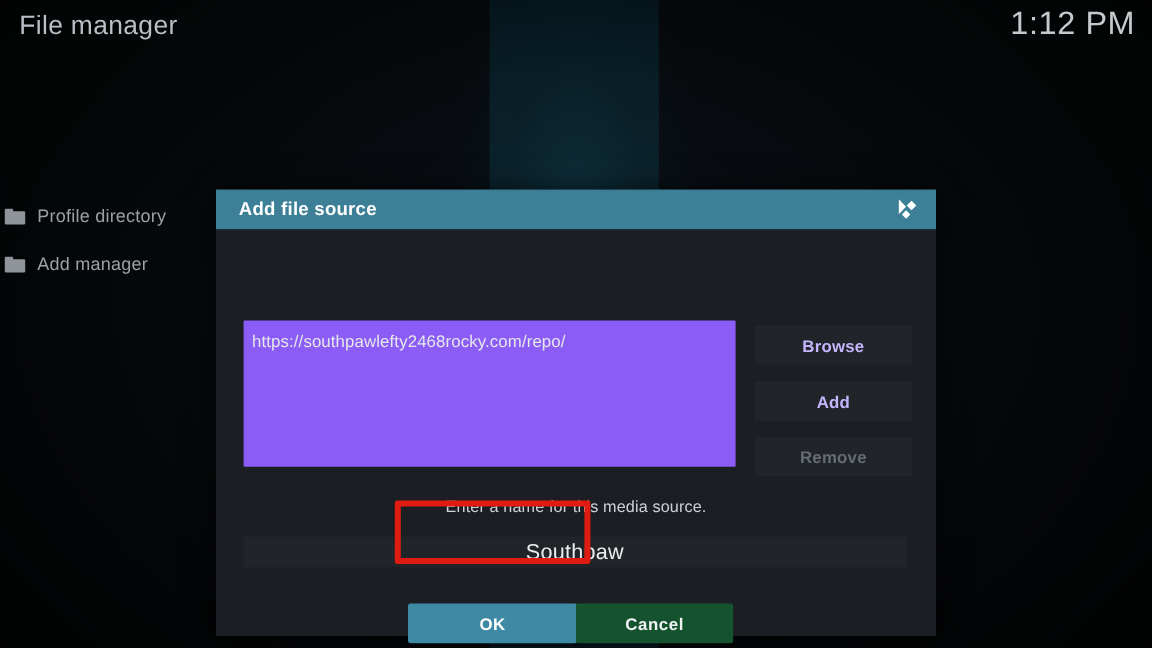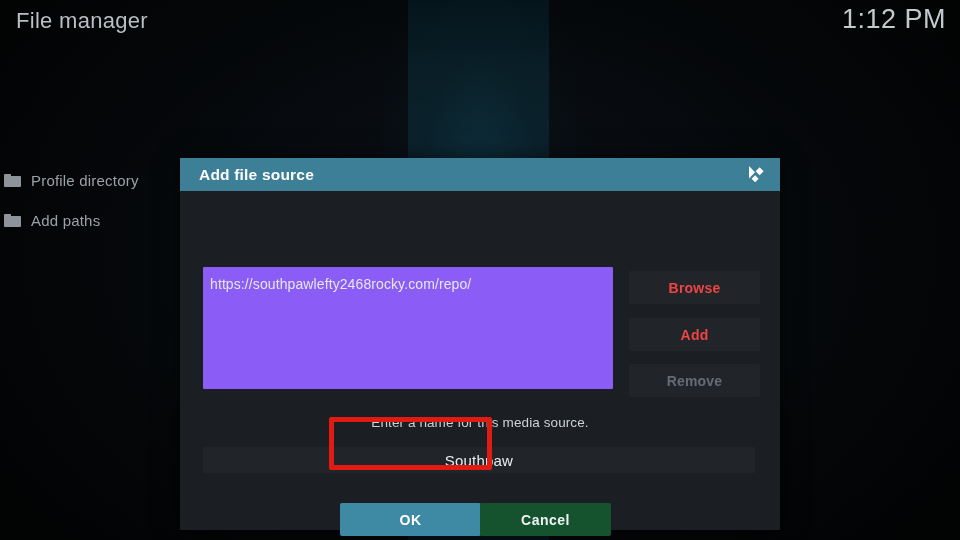--- a/index.html
+++ b/index.html
@@ -185,21 +185,21 @@
   }
 
   .side-btn {
     position: absolute;
     left: 449px;
     width: 131px;
     height: 33px;
     background: #212529;
     border: none;
     border-radius: 1px;
-    color: #ef4444;
+    color: #c4b5fd;
     font-family: "Liberation Sans", sans-serif;
     font-size: 14px;
     font-weight: bold;
     letter-spacing: 0.2px;
     cursor: pointer;
     padding: 0;
   }
   .side-btn.browse { top: 80px; }
   .side-btn.add    { top: 127px; }
   .side-btn.remove { top: 173px; color: #656c72; cursor: default; }
@@ -208,21 +208,21 @@
     position: absolute;
     left: 23px; top: 256px;
     width: 552px; height: 26px;
     background: #212529;
     border-radius: 1px;
     display: flex;
     align-items: center;
     justify-content: center;
   }
   .name-value {
-    font-size: 15px;
+    font-size: 18px;
     color: #e9edef;
     letter-spacing: 0.2px;
   }
 
   .dlg-btn {
     position: absolute;
     height: 33px;
     border: none;
     border-radius: 2px;
     font-family: "Liberation Sans", sans-serif;
@@ -271,21 +271,21 @@
     <div class="clock">1:12 PM</div>
   </div>
 
   <div class="sidebar">
     <div class="side-item">
       <span class="folder-icon"></span>
       <span class="side-label">Profile directory</span>
     </div>
     <div class="side-item">
       <span class="folder-icon"></span>
-      <span class="side-label">Add paths</span>
+      <span class="side-label">Add manager</span>
     </div>
   </div>
 
   <div class="dialog">
 
     <div class="dialog-titlebar">
       <span class="dialog-title">Add file source</span>
       <span class="kodi-logo">
         <svg width="26" height="26" viewBox="0 0 26 26" aria-hidden="true">
           <polygon points="7,4 7,16.5 13,10.3" fill="#ffffff"></polygon>

